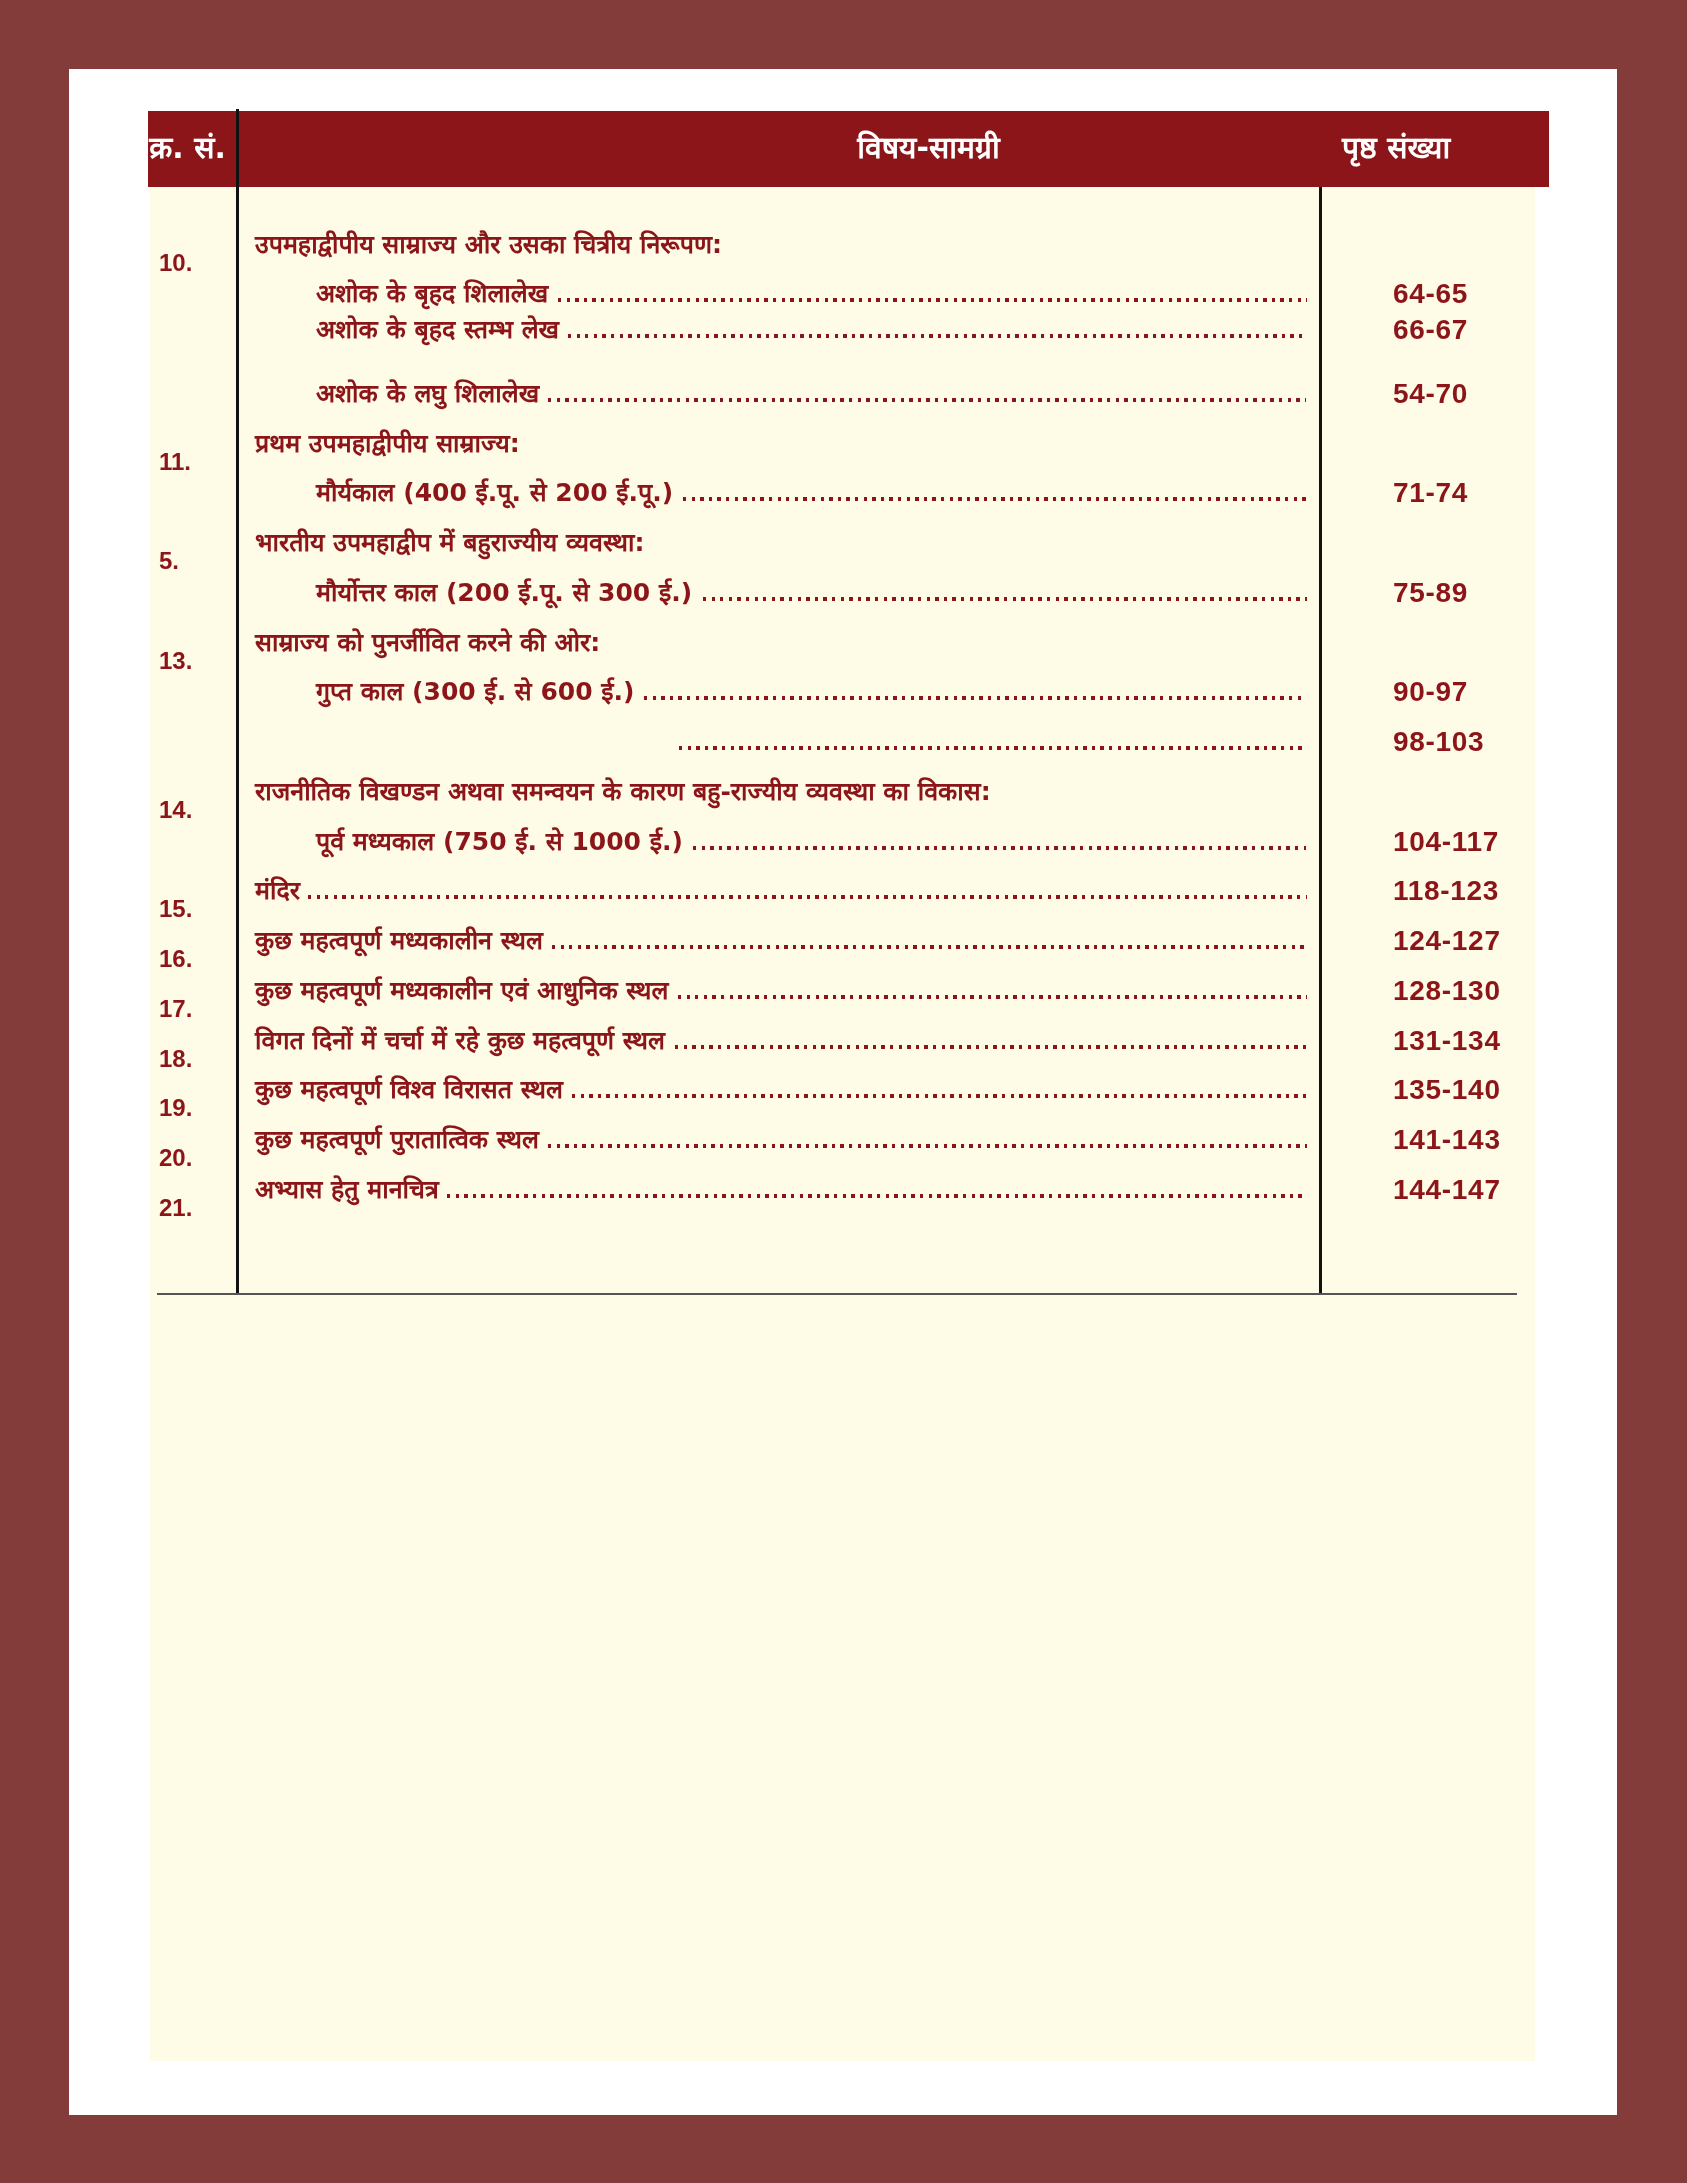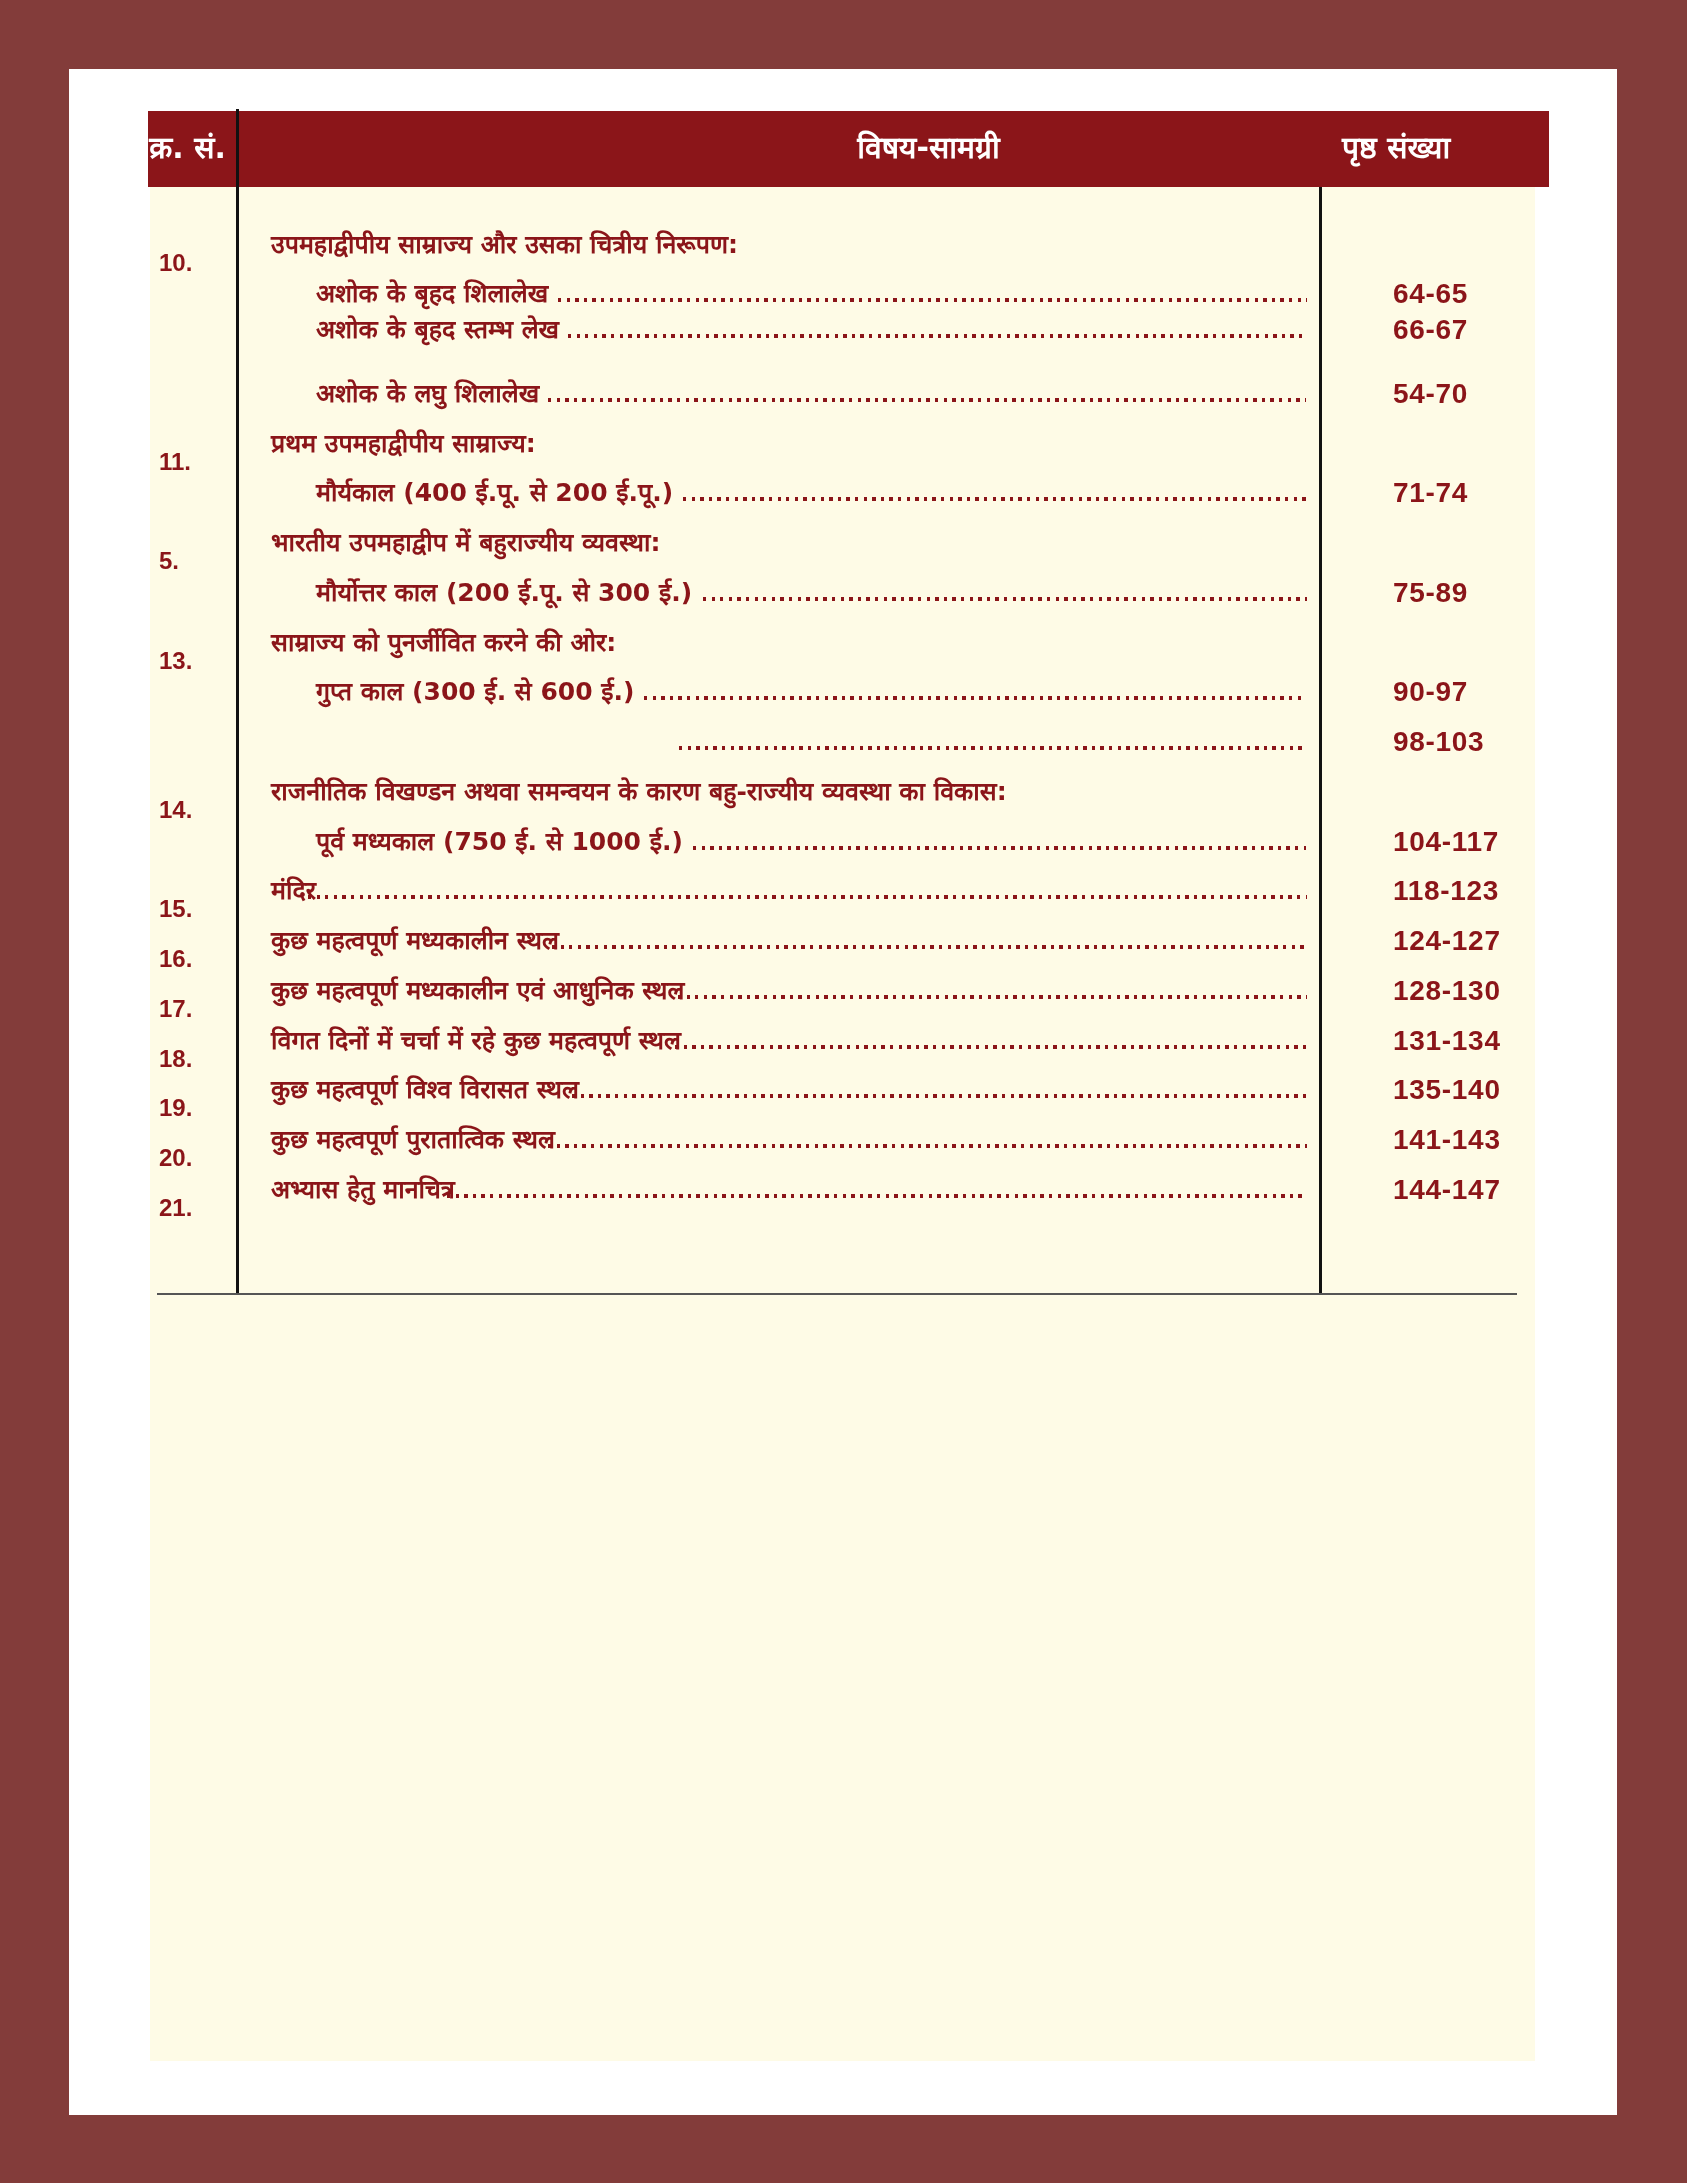--- a/index.html
+++ b/index.html
@@ -12,21 +12,21 @@
   .h-num { left:1.3px; }
   .h-title { left:516px; width:529px; text-align:center; }
   .h-page { left:1194px; }
   .vline { position:absolute; background:#111111; }
   .vl-left { left:236px; top:109px; width:3.3px; height:1186px; }
   .vl-right { left:1319px; top:187px; width:3.3px; height:1108px; }
   .hrule { position:absolute; left:157px; top:1293px; width:1360px; height:2px; background:#555555; }
   .row { position:absolute; left:0; height:50px; width:1687px; color:#8b1519; font-weight:bold; }
   .num { position:absolute; left:159px; top:18px; font-size:24px; line-height:50px; font-family:"Liberation Sans", sans-serif; }
   .title { position:absolute; top:0; font-size:25px; line-height:50px; white-space:nowrap; display:flex; align-items:center; }
-  .title.lvl1 { left:255px;margin-left:16px; }
+  .title.lvl1 { left:255px; }
   .title.lvl2 { left:316px; }
   .leader { position:absolute; height:4px; top:29px;
             background-image: radial-gradient(circle, transparent 0, transparent 0);
             background: repeating-linear-gradient(90deg, #8b1519 0 3.3px, transparent 3.3px 8.6px); }
   .pages { position:absolute; left:1393px; top:0; font-size:28px; line-height:50px; font-family:"Liberation Sans", sans-serif; letter-spacing:0.7px; }
 </style>
 </head>
 <body>
 
 <div class="page"></div>

